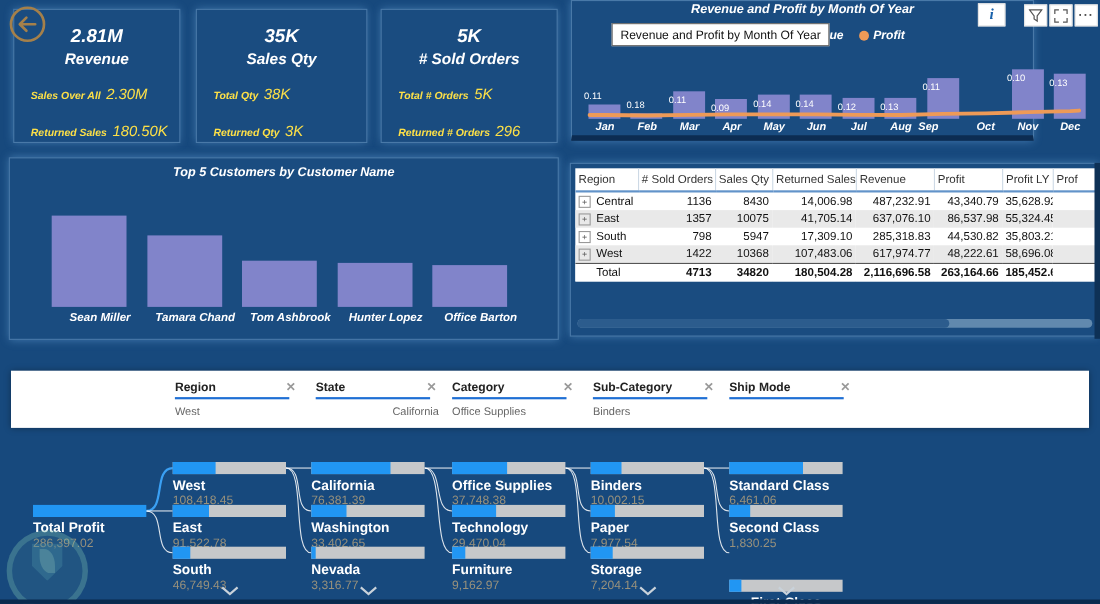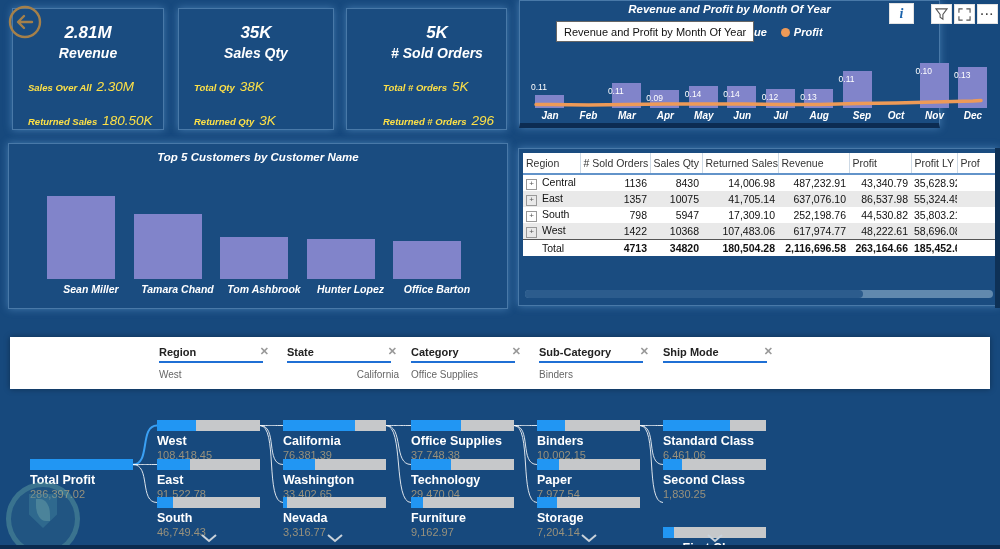--- a/index.html
+++ b/index.html
@@ -264,21 +264,21 @@
       </div>
     </div>
     <div class="panel" style="left: 178px; top: 8px; width: 156px; height: 122px;">
       <div class="kpi-value">35K</div>
       <div class="kpi-label">Sales Qty</div>
       <div class="kpi-details">
         <div class="kpi-detail"><span class="dl">Total Qty</span><span class="dv">38K</span></div>
         <div class="kpi-detail"><span class="dl">Returned Qty</span><span class="dv">3K</span></div>
       </div>
     </div>
-    <div class="panel" style="left: 346px; top: 8px; width: 161px; height: 122px; padding-left: 21px;">
+    <div class="panel" style="left: 346px; top: 8px; width: 161px; height: 122px;">
       <div class="kpi-value">5K</div>
       <div class="kpi-label"># Sold Orders</div>
       <div class="kpi-details">
         <div class="kpi-detail"><span class="dl">Total # Orders</span><span class="dv">5K</span></div>
         <div class="kpi-detail"><span class="dl">Returned # Orders</span><span class="dv">296</span></div>
       </div>
     </div>
   </div>
 
 <div class="panel" id="month-panel">
@@ -306,20 +306,24 @@
       </div>
     </div>
   <div id="month-tooltip">Revenue and Profit by Month Of Year</div>
   <div id="month-plot">
     <svg id="month-line" width="466" height="69">
         <polyline points="10,65.5 24.0,65.5 62.5,66 100.9,65.5 139.4,65 177.8,65 216.3,65 254.7,65.5 293.2,65.5 331.6,64.5 370.1,64 408.5,63 447.0,62 455,61.5" fill="none" stroke="#ee9a57" stroke-width="3.5" stroke-linecap="round"></polyline>
       </svg>
   <div class="mcol" style="left: 5px; height: 69px;">
         <div class="mbar" style="height: 13px;"></div>
         <div class="mlabel" style="bottom: 16px;">0.11</div>
+      </div>
+      <div class="mcol" style="left: 43.45px; height: 69px;">
+        <div class="mbar" style="height: 5px;"></div>
+        <div class="mlabel" style="bottom: 8px;">0.18</div>
       </div>
       <div class="mcol" style="left: 81.9px; height: 69px;">
         <div class="mbar" style="height: 25px;"></div>
         <div class="mlabel" style="bottom: 12px;">0.11</div>
       </div>
       <div class="mcol" style="left: 120.35px; height: 69px;">
         <div class="mbar" style="height: 18px;"></div>
         <div class="mlabel" style="bottom: 5px;">0.09</div>
       </div>
       <div class="mcol" style="left: 158.8px; height: 69px;">
@@ -353,21 +357,21 @@
     </div>
   <div id="month-axis">
       <div class="maxis" style="left: 5px;">Jan</div>
       <div class="maxis" style="left: 43.45px;">Feb</div>
       <div class="maxis" style="left: 81.9px;">Mar</div>
       <div class="maxis" style="left: 120.35px;">Apr</div>
       <div class="maxis" style="left: 158.8px;">May</div>
       <div class="maxis" style="left: 197.25px;">Jun</div>
       <div class="maxis" style="left: 235.7px;">Jul</div>
       <div class="maxis" style="left: 274.15px;">Aug</div>
-      <div class="maxis" style="left: 317px;">Sep</div>
+      <div class="maxis" style="left: 299px;">Sep</div>
       <div class="maxis" style="left: 351.05px;">Oct</div>
       <div class="maxis" style="left: 389.5px;">Nov</div>
       <div class="maxis" style="left: 427.95px;">Dec</div>
     </div>
 </div>
 
 <div class="panel" id="cust-panel">
   <div class="chart-title" style="top:7px">Top 5 Customers by Customer Name</div>
   <div id="cust-plot">
       <div class="cbar" style="left: 28px; height: 83px;"></div>
@@ -429,21 +433,21 @@
             <td>637,076.10</td>
             <td>86,537.98</td>
             <td>55,324.45</td>
             <td></td>
           </tr>
           <tr>
             <td class="region"><span class="expbox">+</span><span>South</span></td>
             <td>798</td>
             <td>5947</td>
             <td>17,309.10</td>
-            <td>252,198.76</td>
+            <td>285,318.83</td>
             <td>44,530.82</td>
             <td>35,803.21</td>
             <td></td>
           </tr>
           <tr class="stripe">
             <td class="region"><span class="expbox">+</span><span>West</span></td>
             <td>1422</td>
             <td>10368</td>
             <td>107,483.06</td>
             <td>617,974.77</td>

